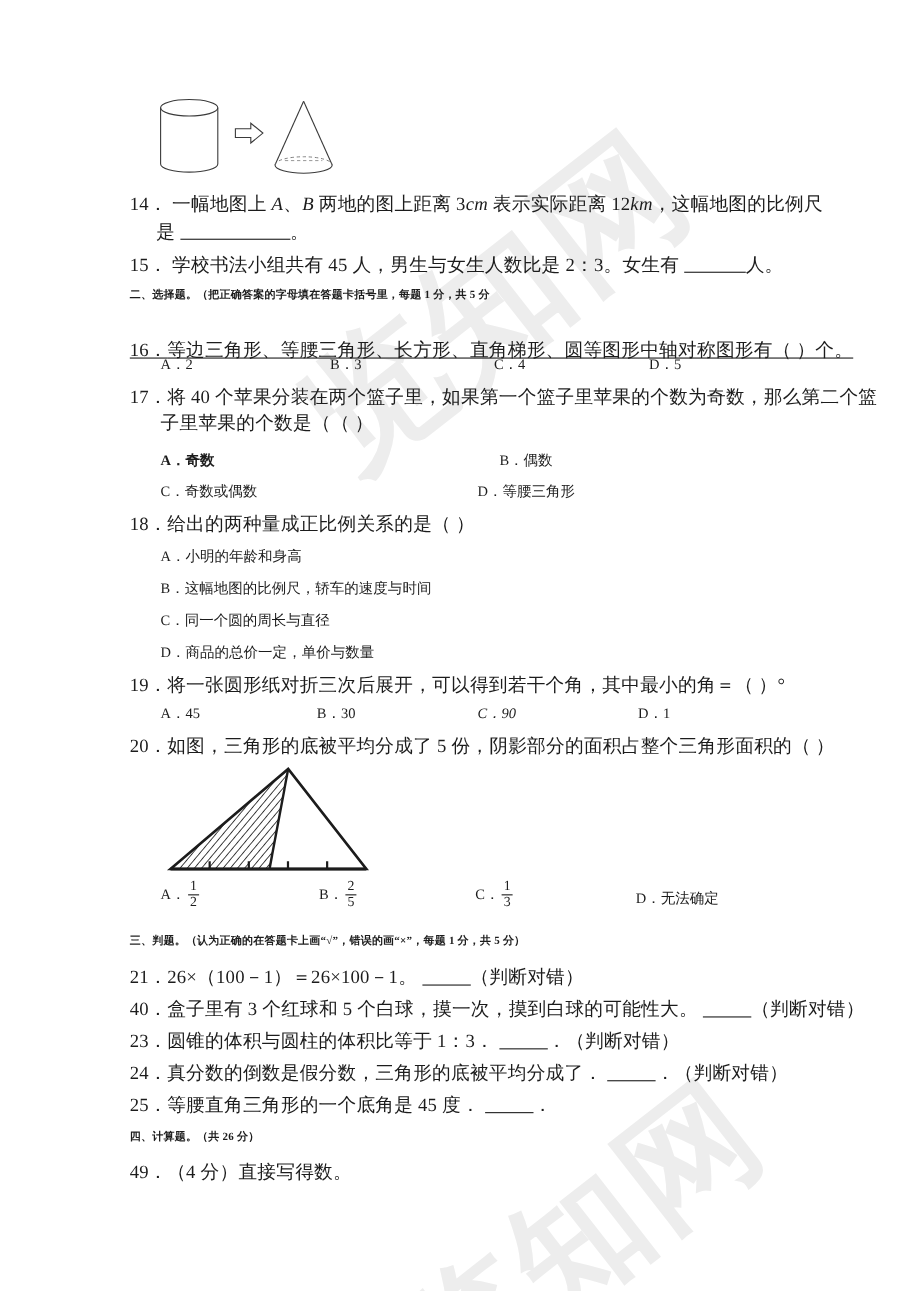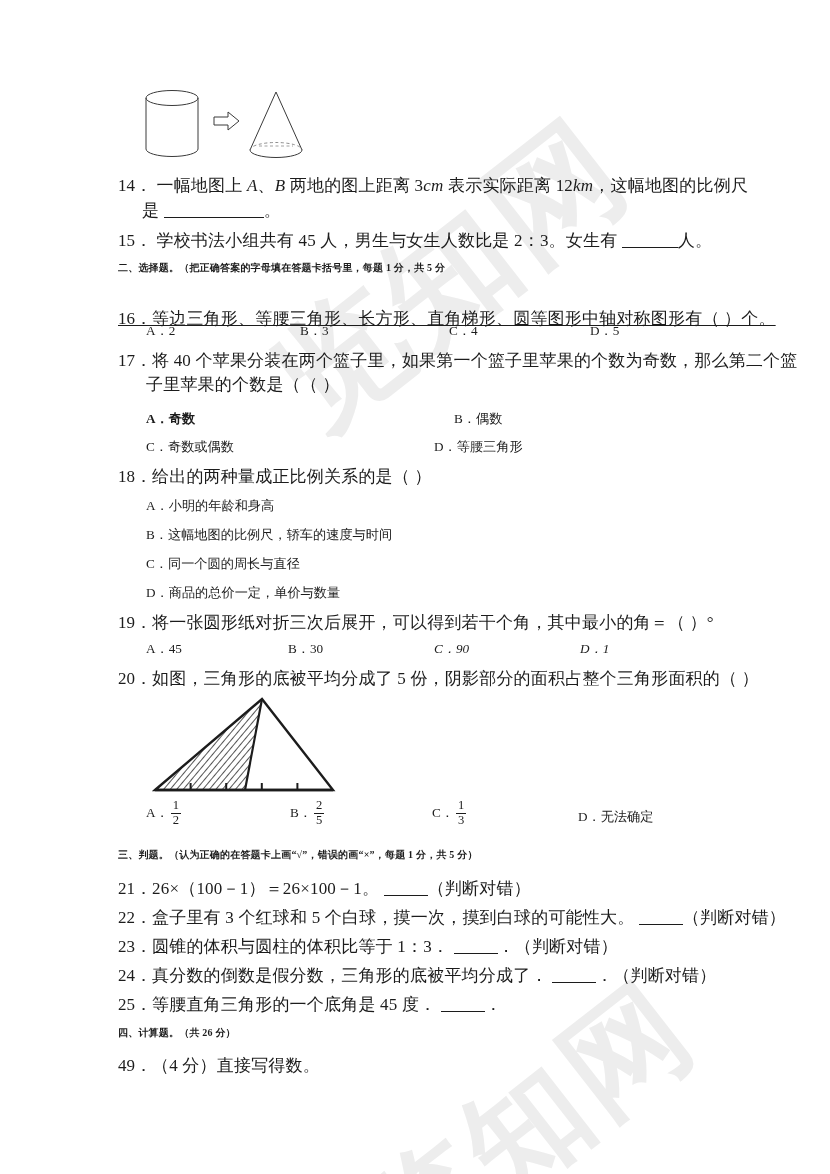--- a/index.html
+++ b/index.html
@@ -189,21 +189,21 @@
     <div class="opt" style="left:146px; top:526px;">B．这幅地图的比例尺，轿车的速度与时间</div>
     <div class="opt" style="left:146px; top:555px;">C．同一个圆的周长与直径</div>
     <div class="opt" style="left:146px; top:584px;">D．商品的总价一定，单价与数量</div>
 
     <div class="qline" style="left:118px; top:613px;">
       <span class="qnum">19．</span><span>将一张圆形纸对折三次后展开，可以得到若干个角，其中最小的角＝（       ）°</span>
     </div>
     <div class="opt" style="left:146px; top:640px;">A．45</div>
     <div class="opt" style="left:288px; top:640px;">B．30</div>
     <div class="opt" style="left:434px; top:640px;font-style:italic;">C．90</div>
-    <div class="opt" style="left:580px; top:640px;font-style:italic;">D．1</div>
+    <div class="opt" style="left:580px; top:640px;">D．1</div>
 
     <div class="qline" style="left:118px; top:669px;">
       <span class="qnum">20．</span><span>如图，三角形的底被平均分成了 5 份，阴影部分的面积占整个三角形面积的（       ）</span>
     </div>
 
     <div class="fig-tri">
       <svg width="200" height="100" viewBox="0 0 200 100">
         <defs>
           <pattern id="hatch" width="5" height="5" patternUnits="userSpaceOnUse" patternTransform="rotate(40)">
             <line x1="0" y1="0" x2="0" y2="5" stroke="#1c1c1c" stroke-width="1.5"></line>
@@ -239,21 +239,21 @@
     </div>
 
     <div class="sect" style="left:118px; top:848px;">三、判题。（认为正确的在答题卡上画“√”，错误的画“×”，每题 1 分，共 5 分）</div>
 
     <div class="qline" style="left:118px; top:879px;">
       <span class="qnum">21．</span><span>26×（100－1）＝26×100－1。</span>
       <span class="blank-s b44"></span><span>（判断对错）</span>
     </div>
 
     <div class="qline" style="left:118px; top:908px;">
-      <span class="qnum">22．</span><span>盒子里有 3 个红球和 5 个白球，摸一次，摸到白球的可能性大。</span>
+      <span class="qnum">40．</span><span>盒子里有 3 个红球和 5 个白球，摸一次，摸到白球的可能性大。</span>
       <span class="blank-s b44"></span><span>（判断对错）</span>
     </div>
 
     <div class="qline" style="left:118px; top:937px;">
       <span class="qnum">23．</span><span>圆锥的体积与圆柱的体积比等于 1：3．</span>
       <span class="blank-s b44"></span><span>．（判断对错）</span>
     </div>
 
     <div class="qline" style="left:118px; top:966px;">
       <span class="qnum">24．</span><span>真分数的倒数是假分数，三角形的底被平均分成了．</span>

